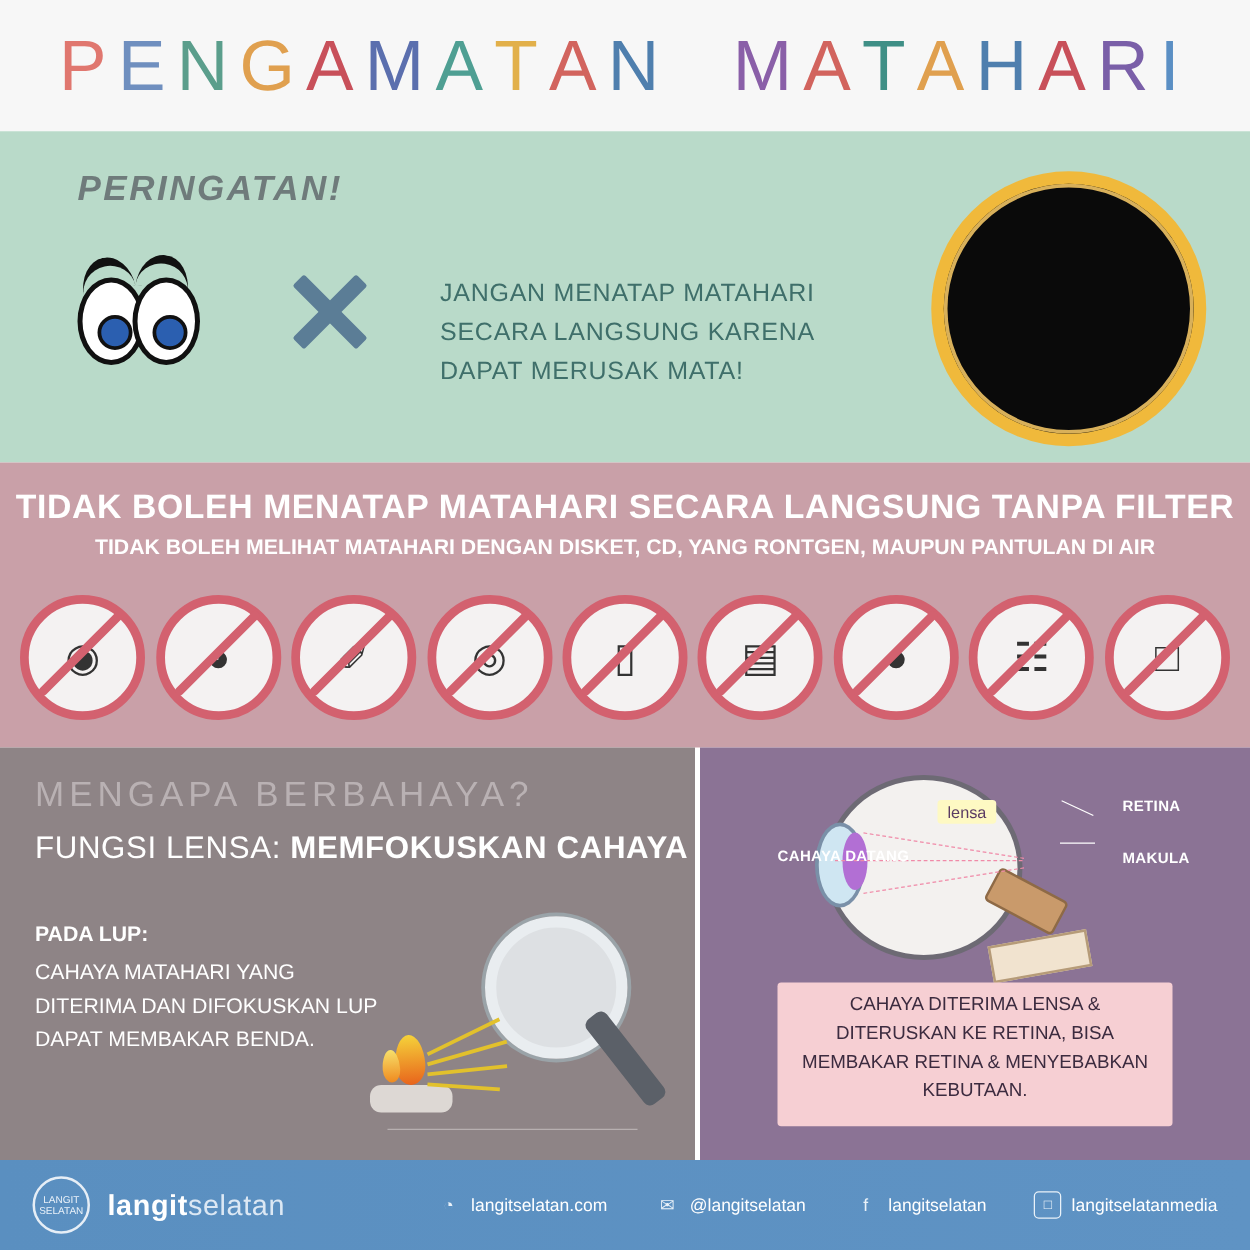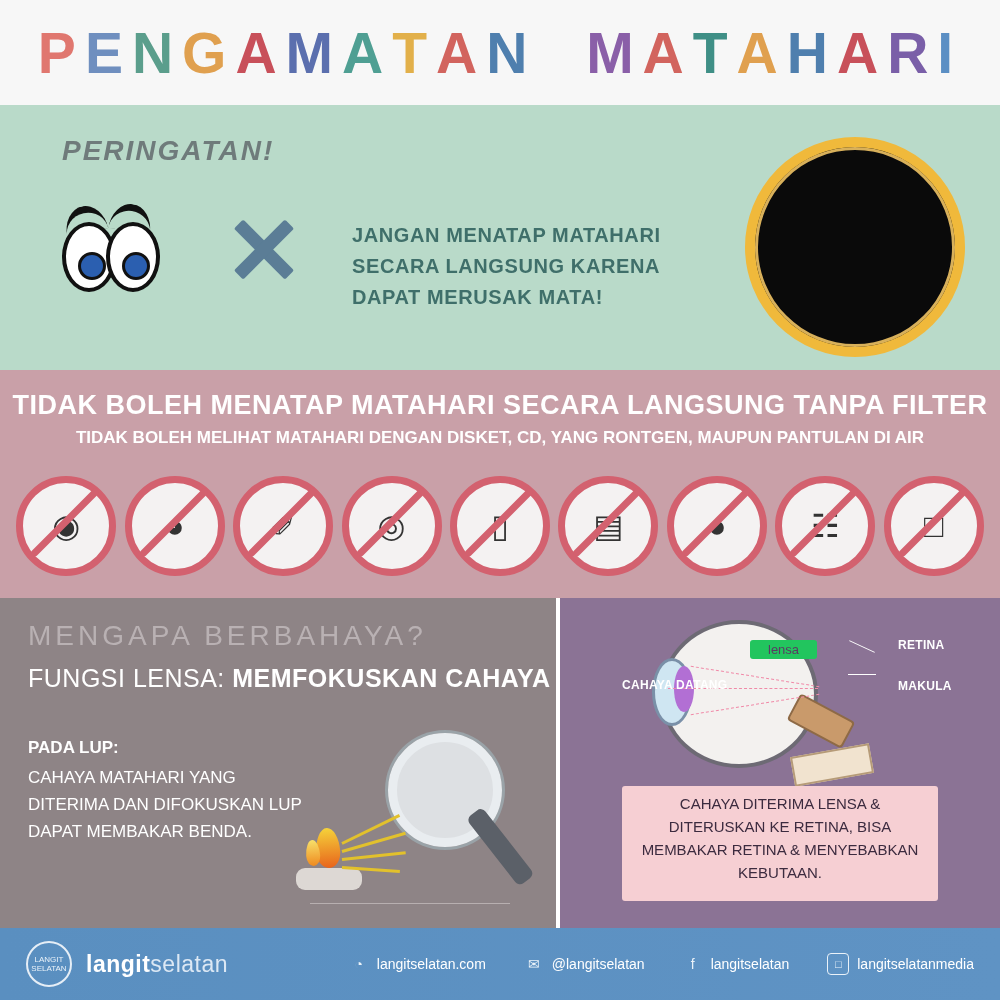--- a/index.html
+++ b/index.html
@@ -11,21 +11,21 @@
   }
   .page{position:relative;width:1000px;height:1000px;}
 
   
   .title-band{
     position:absolute;left:0;top:0;width:1000px;height:105px;
     background:#f7f7f7;
     display:flex;align-items:center;justify-content:center;
   }
   .title{
-    font-size:57px;font-weight:bold;letter-spacing:9px;
+    font-size:57px;font-weight:normal;letter-spacing:9px;
     white-space:nowrap;
   }
   .title span{display:inline-block;}
 
   
   .warn-band{
     position:absolute;left:0;top:105px;width:1000px;height:265px;
     background:#b9dac9;
   }
   .peringatan{
@@ -54,21 +54,21 @@
   .x-mark{position:absolute;left:228px;top:108px;width:70px;height:70px;}
   .x-mark i{
     position:absolute;left:0;top:30px;width:72px;height:13px;
     background:#5b7d96;display:block;border-radius:2px;
   }
   .x-mark i:first-child{transform:rotate(45deg);}
   .x-mark i:last-child{transform:rotate(-45deg);}
 
   .warn-text{
     position:absolute;left:352px;top:115px;width:360px;
-    color:#3f6f6a;font-size:20px;font-weight:bold;line-height:31px;
+    color:#3f6f6a;font-size:20px;font-weight:normal;line-height:31px;
     letter-spacing:.6px;
   }
 
   .sun-ring{
     position:absolute;left:745px;top:32px;width:200px;height:200px;
     border-radius:50%;
     border:10px solid #f0b93b;
     background:#0a0a0a;
     box-shadow:0 0 0 3px #d8b05a inset;
   }
@@ -173,22 +173,22 @@
   }
   .nerve{
     position:absolute;left:160px;top:90px;width:58px;height:26px;background:#c99a6b;
     transform:rotate(28deg);border-radius:4px;border:2px solid #8e6a46;
   }
   .label{
     position:absolute;color:#ffffff;font-size:12px;font-weight:bold;letter-spacing:.3px;
     white-space:nowrap;
   }
   .lens-tag{
-    position:absolute;left:190px;top:42px;background:#22c55e;color:#5a3b63;
-    font-size:13px;padding:2px 18px;border-radius:3px;
+    position:absolute;left:190px;top:42px;background:#fef9c3;color:#5a3b63;
+    font-size:13px;padding:2px 8px;border-radius:3px;
   }
   .ln{position:absolute;background:#ffffff;height:1px;}
   .dash{position:absolute;border-top:1px dashed #f08aa8;}
   .optic{
     position:absolute;left:232px;top:152px;width:76px;height:26px;background:#f1e3cf;
     border:2px solid #b69b78;transform:rotate(-10deg);
   }
   .mata-box{
     position:absolute;left:62px;top:188px;width:316px;height:115px;
     background:#f6cfd3;border-radius:3px;

